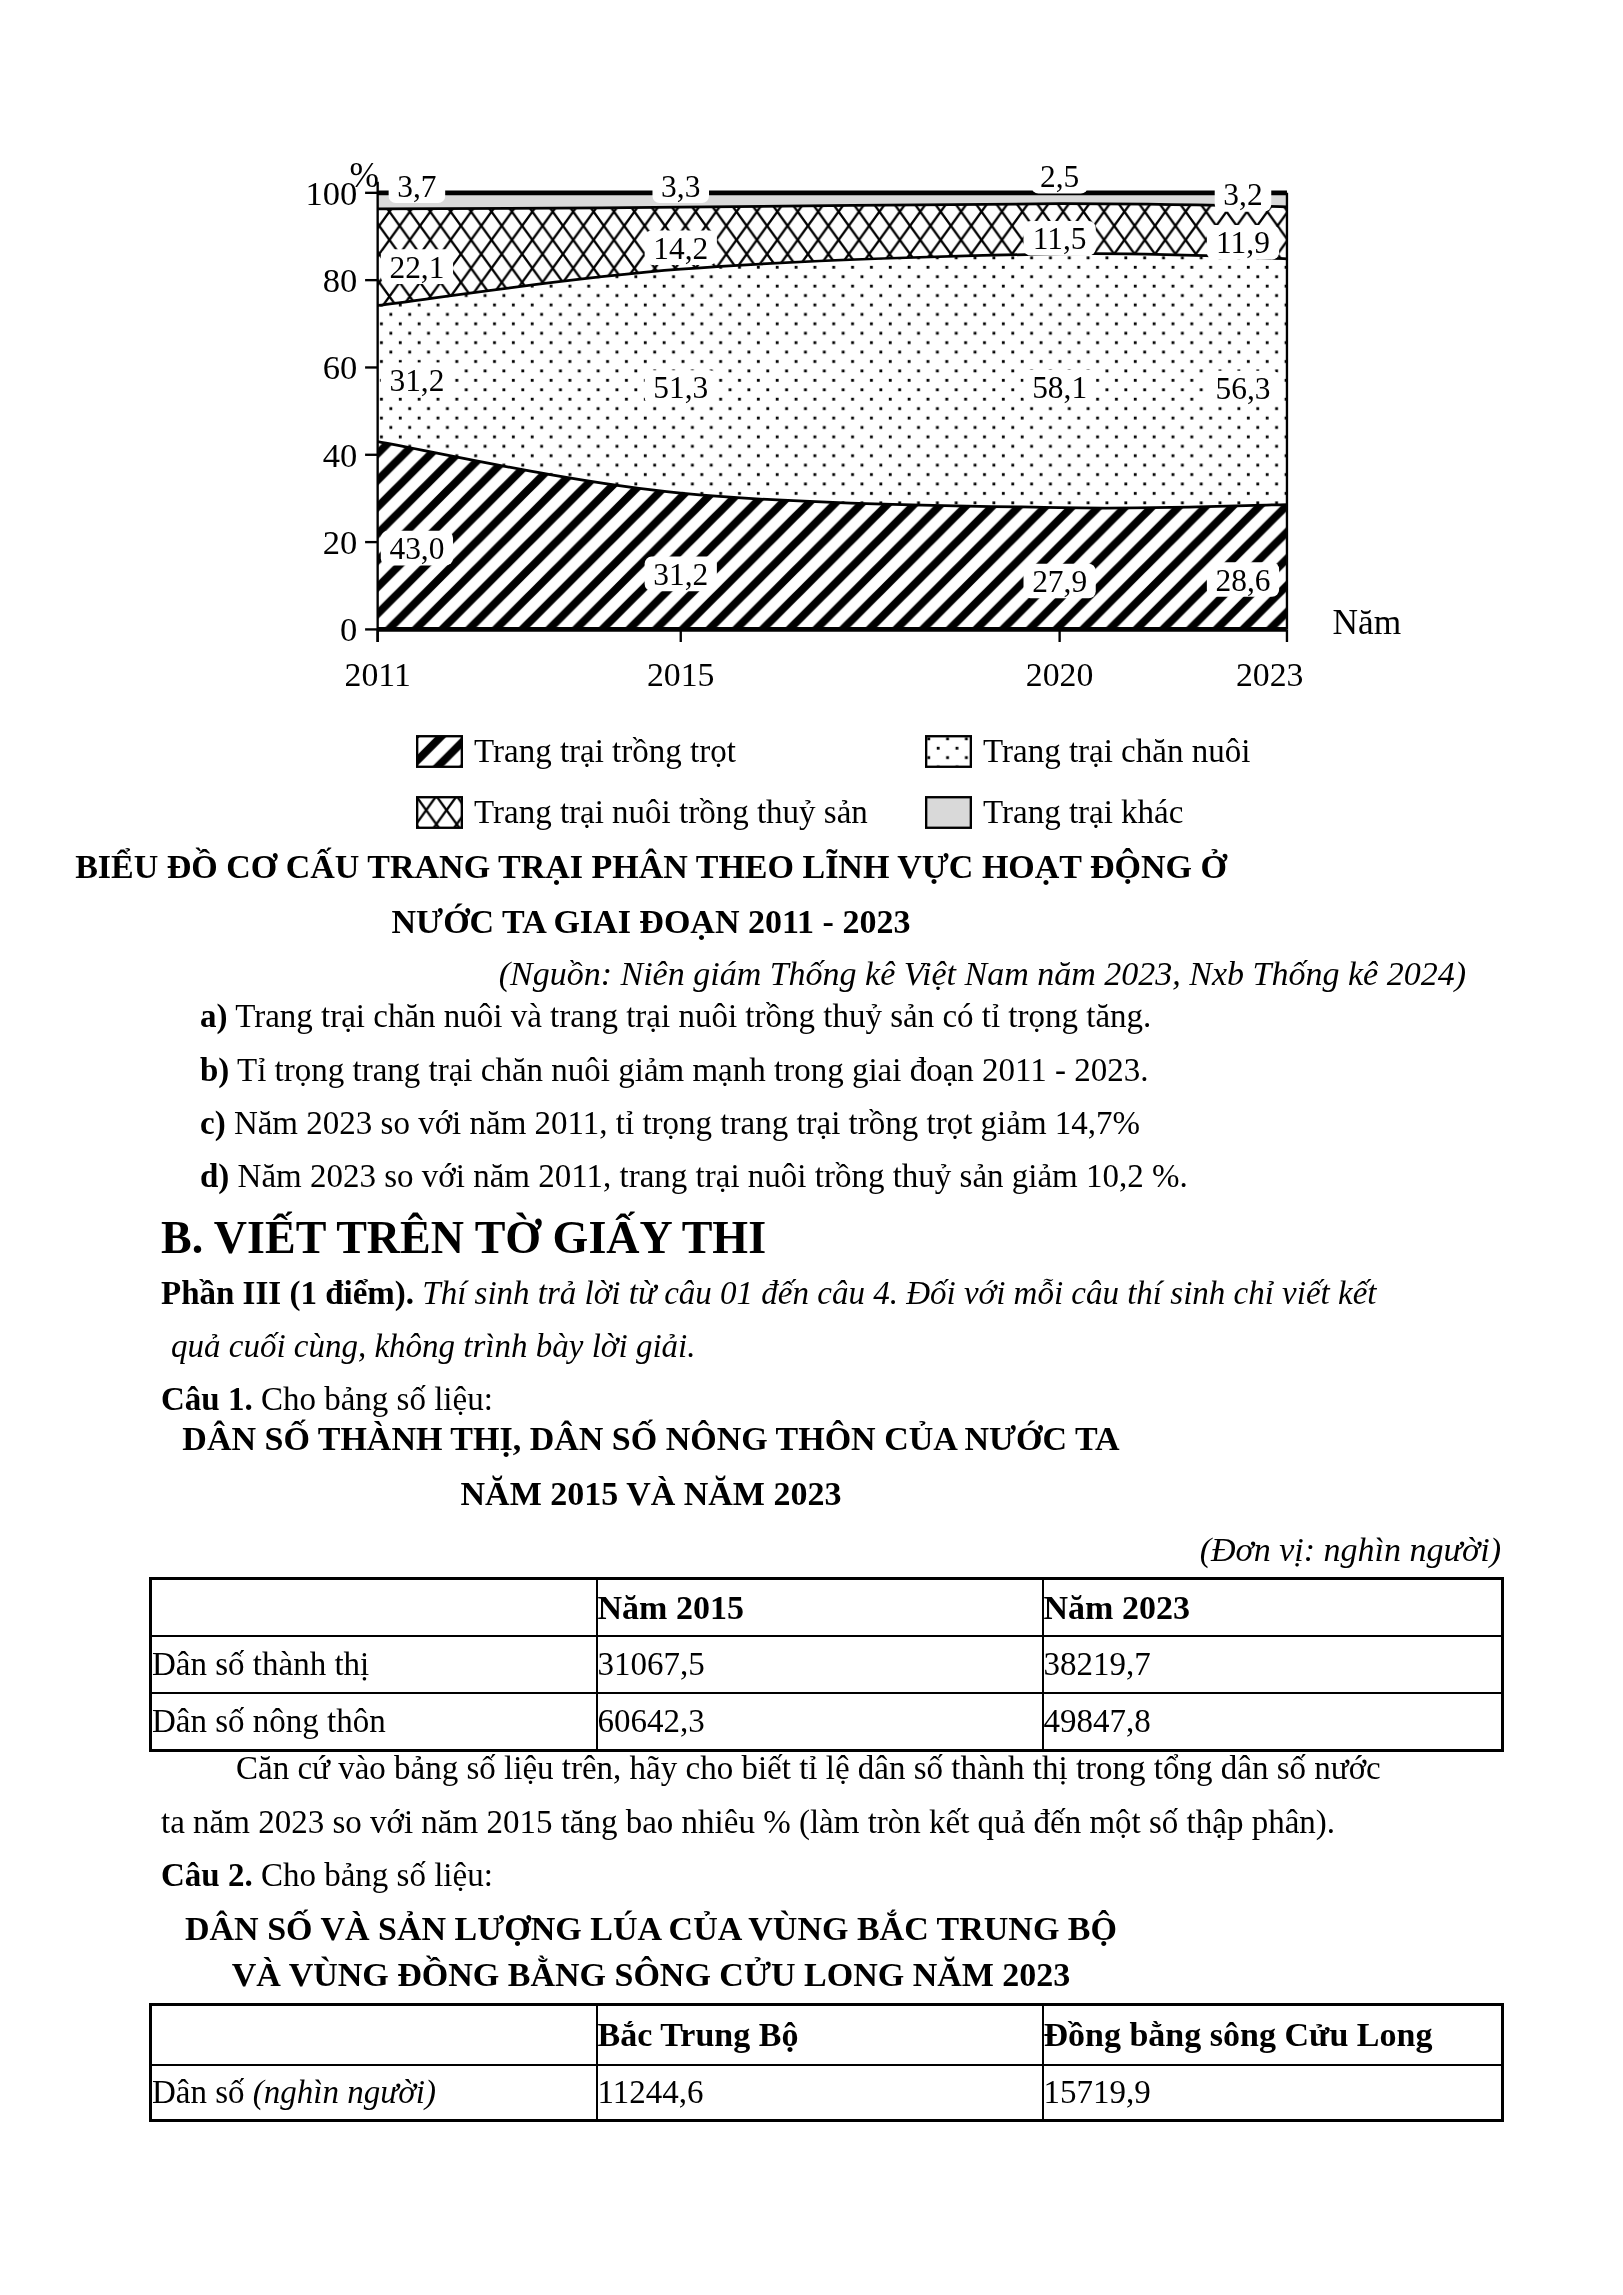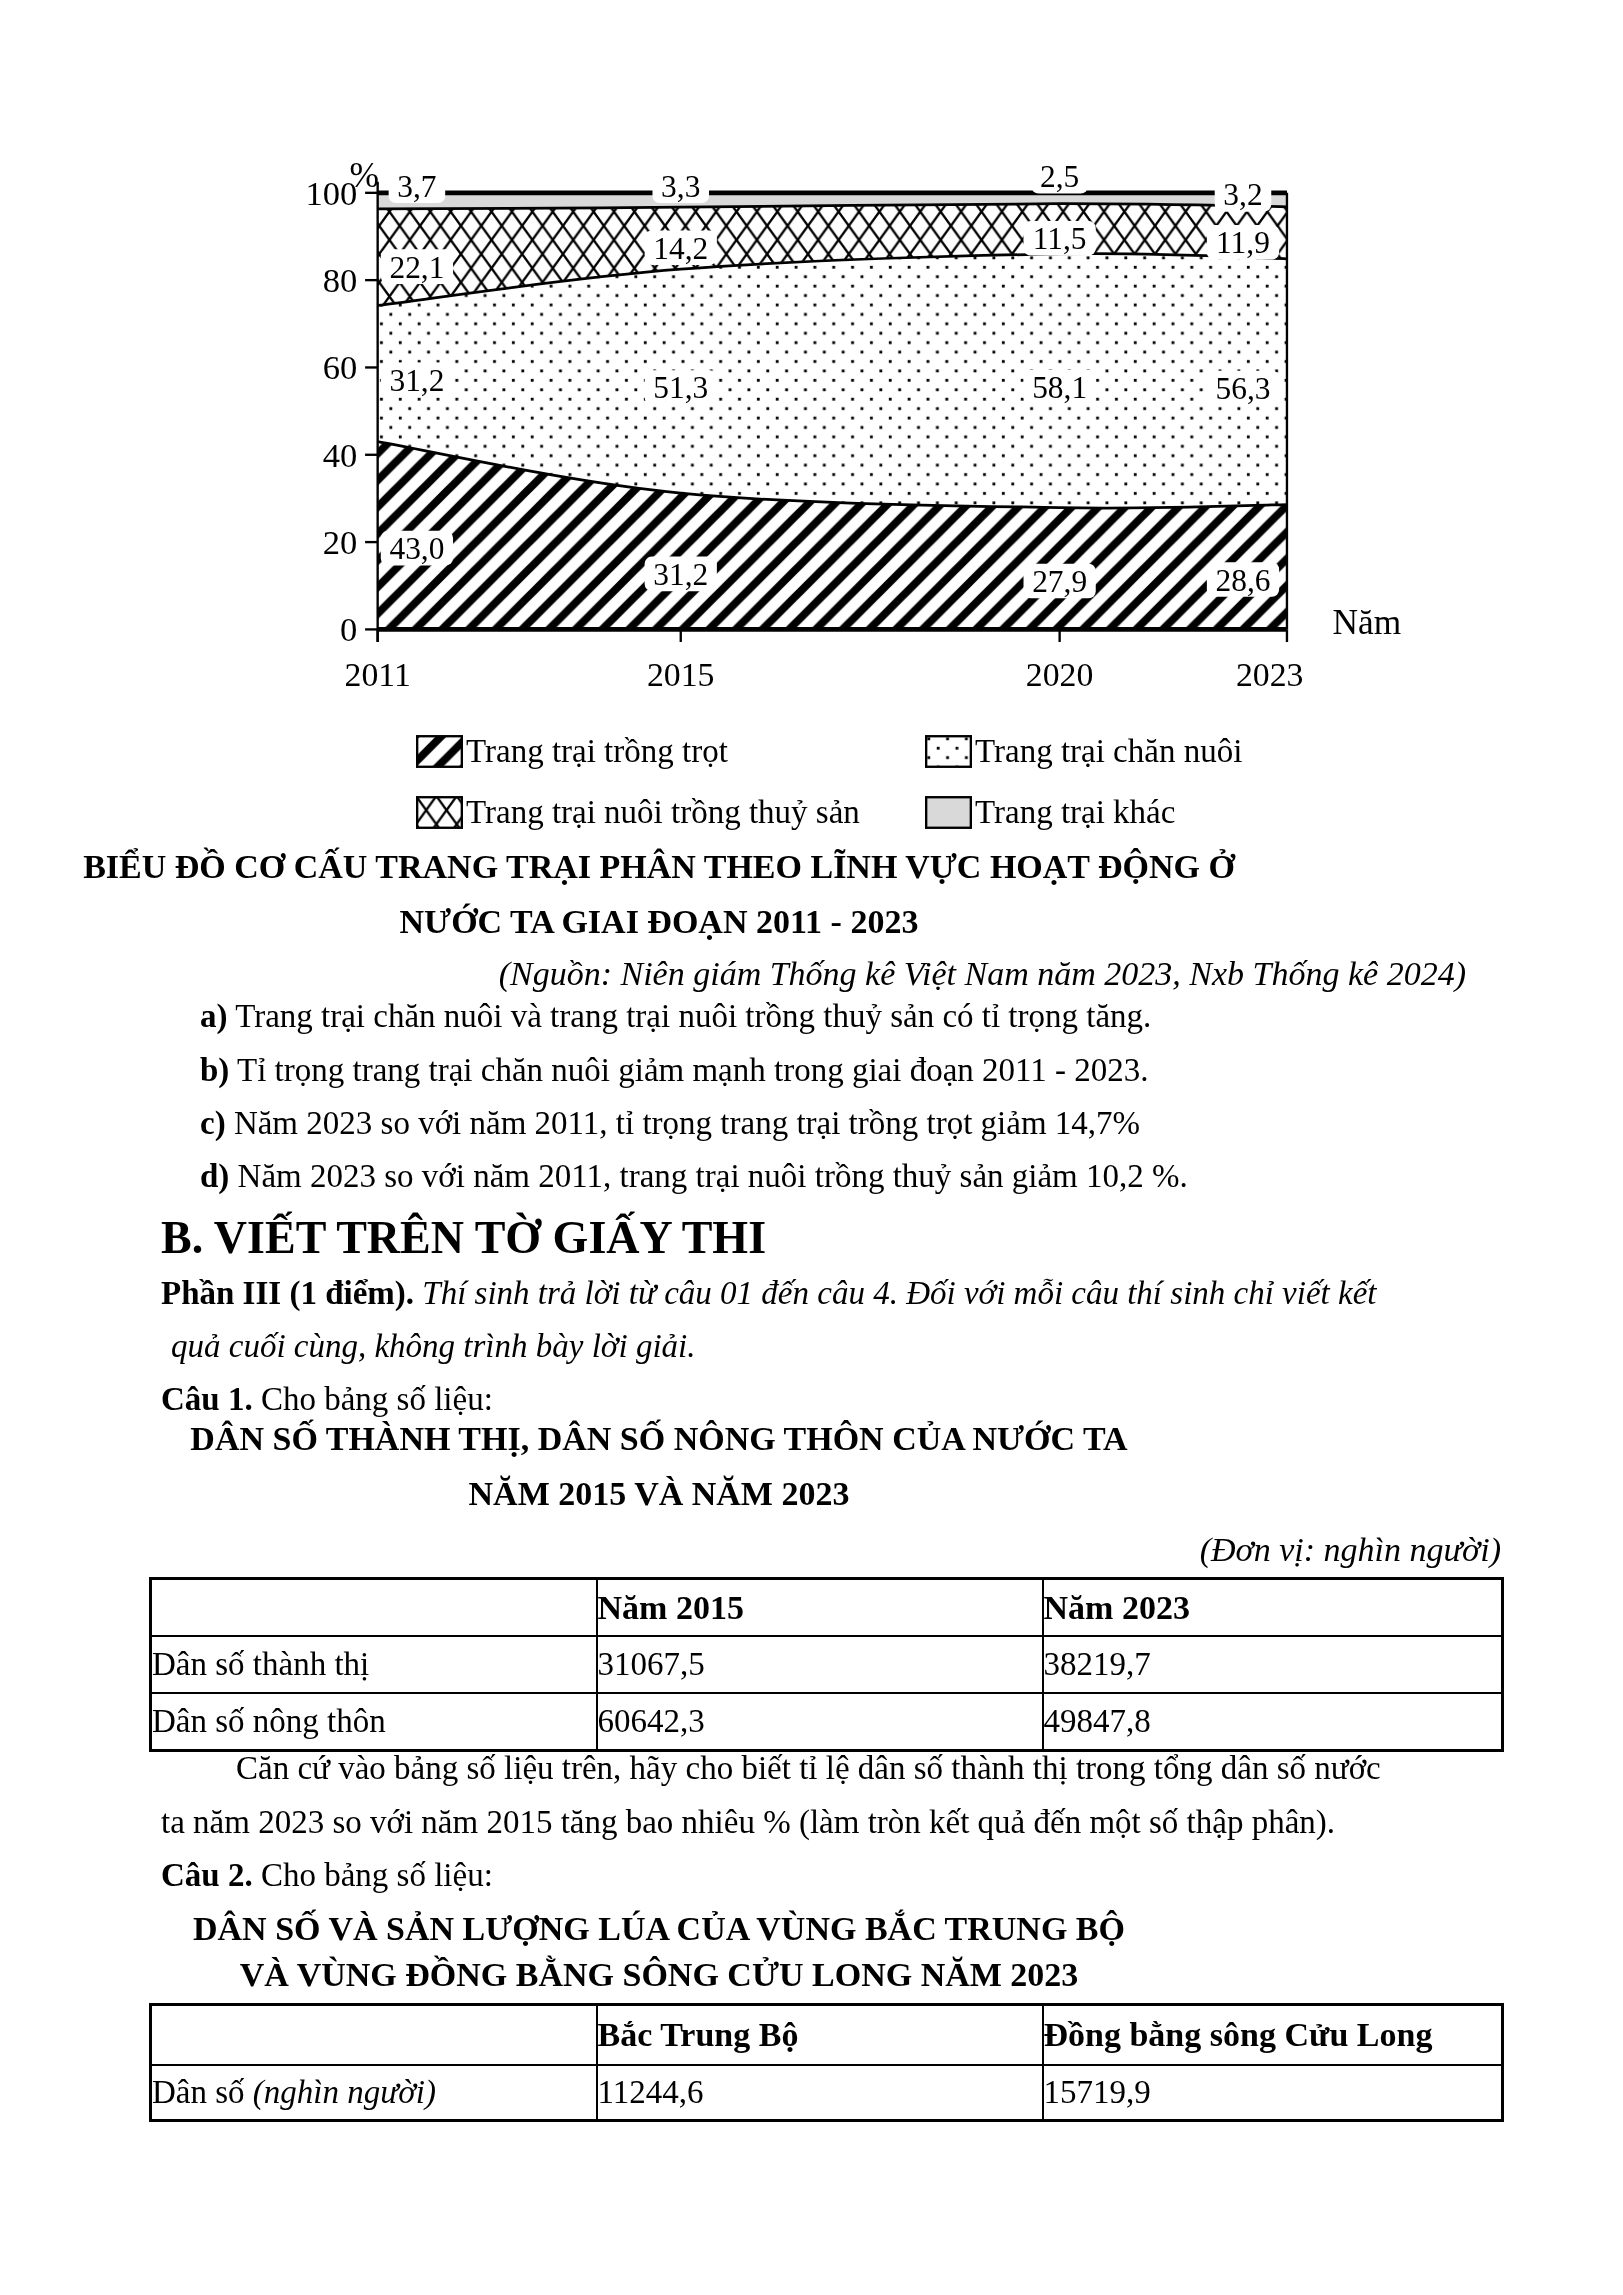--- a/index.html
+++ b/index.html
@@ -2,38 +2,38 @@
 <html style="font-size:12.6px"><head>
 <meta charset="utf-8">
 <style>
   html,body{margin:0;padding:0;background:#ffffff;}
   #page{position:relative;width:1623px;height:2295px;background:#fff;overflow:hidden;
         font-family:"Liberation Serif",serif;color:#000;}
   .abs{position:absolute;}
   .line{white-space:nowrap;font-size:33px;line-height:36px;}
   .b{font-weight:bold;}
   .i{font-style:italic;}
-  .center{left:0;width:1302px;text-align:center;padding-left:8px;}
+  .center{left:0;width:1302px;text-align:center;}
   .cap{font-weight:bold;font-size:34px;line-height:37px;}
   .src{font-size:34px;line-height:37px;font-style:italic;}
   .tbl{position:absolute;left:149px;width:1352px;border-collapse:collapse;table-layout:fixed;
        font-size:33px;border:3.1px solid #000;}
   .tbl th,.tbl td{border:2.4px solid #000;text-align:left;vertical-align:middle;padding:0;}
   .tbl th{font-weight:bold;font-size:34px;}
   #table1 th,#table1 td{height:55px;}
   #table2 th{height:58px;}
   #table2 td{height:53px;margin-left:16px;}
   svg text{font-family:"Liberation Serif",serif;fill:#000;}
   .tick{font-size:44px;}
   .yr{font-size:43px;}
   .dl{font-size:40px;}
   .ax{font-size:45px;}
   .lg-item{position:absolute;height:38px;white-space:nowrap;}
   .lg-item svg{vertical-align:middle;}
-  .lg-item span{font-size:33px;vertical-align:middle;margin-left:3px;}
+  .lg-item span{font-size:33px;vertical-align:middle;margin-left:11px;}
 </style>
 </head>
 <body>
 
 <div id="page">
 
   <svg id="chart" class="abs" style="left:236px;top:141px;" width="1257" height="585" viewBox="0 0 1600 745">
     <defs>
       <pattern id="p-diagonal" width="34" height="34" patternUnits="userSpaceOnUse">
         <path d="M-8,8 L8,-8 M-8,42 L42,-8 M26,42 L42,26" stroke="#000" stroke-width="10" fill="none"></path>

